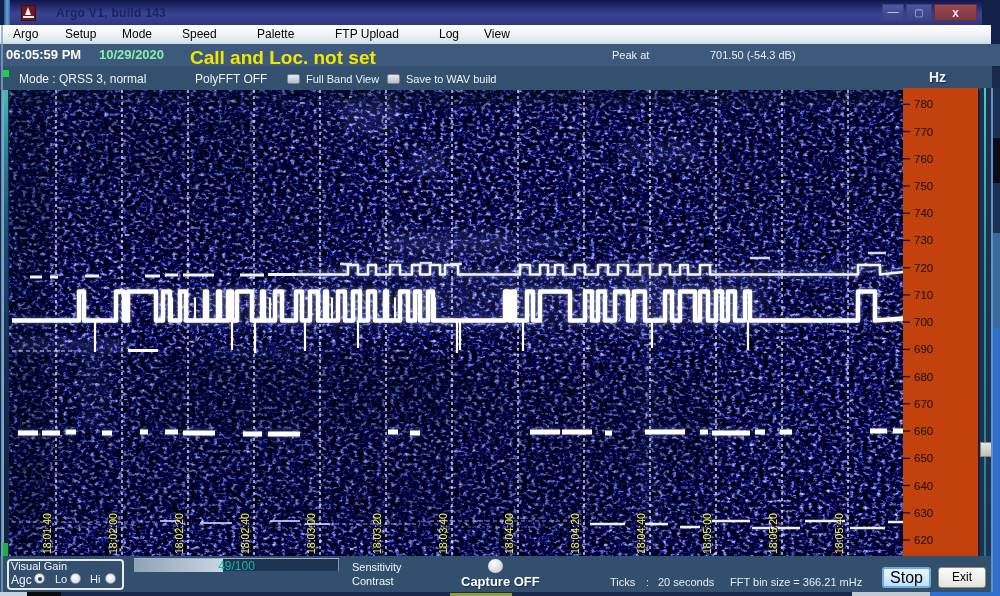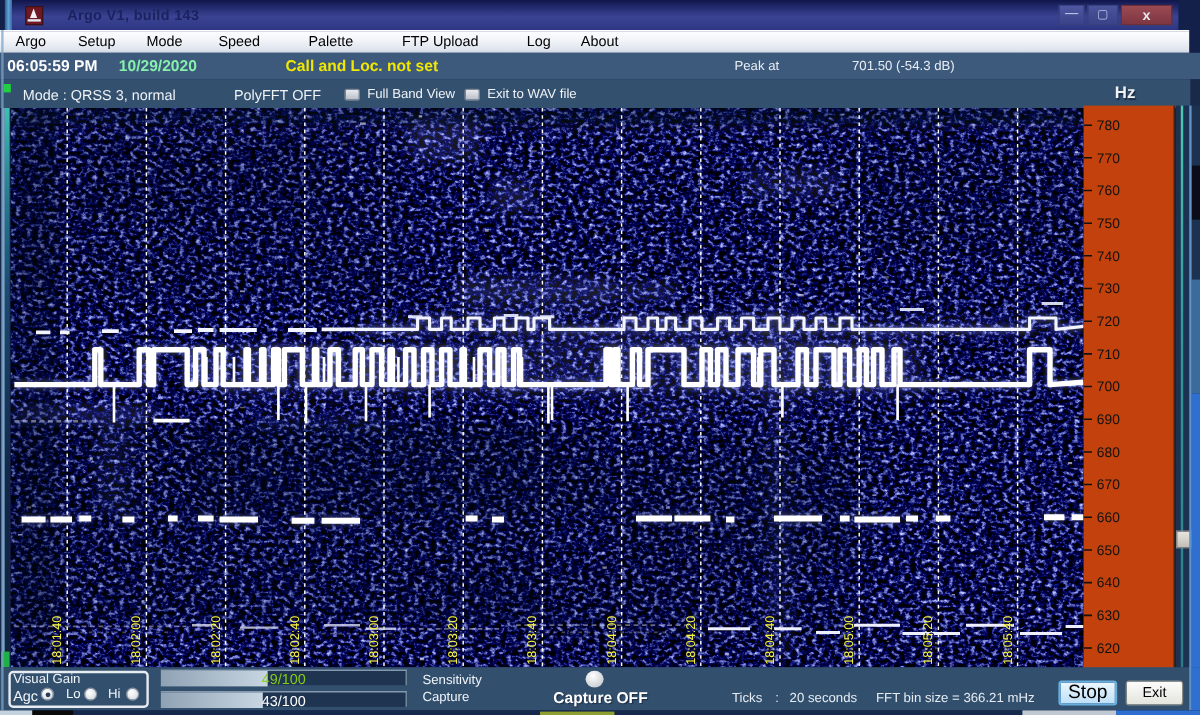--- a/index.html
+++ b/index.html
@@ -25,39 +25,39 @@
 
 <div class="abs" style="left:0;top:25px;width:991px;height:19px;background:linear-gradient(180deg,#fdfdfe 0%,#f2f5f9 40%,#dfe5ed 85%,#cdd6e2 100%);border-top:1px solid #fff;"></div>
 <div class="abs" style="left:0;top:27px;width:991px;height:16px;color:#000;font-size:12px;padding-left:36px;">
   <span class="abs" style="left:13px;">Argo</span>
   <span class="abs" style="left:65px;">Setup</span>
   <span class="abs" style="left:122px;">Mode</span>
   <span class="abs" style="left:182px;">Speed</span>
   <span class="abs" style="left:257px;">Palette</span>
   <span class="abs" style="left:335px;">FTP Upload</span>
   <span class="abs" style="left:439px;">Log</span>
-  <span class="abs" style="left:484px;">About</span>
+  <span class="abs" style="left:484px;">View</span>
 </div>
 
 <div class="abs" style="left:0;top:44px;width:1000px;height:22px;background:#3d5a7c;padding-left:12px;">
   <span class="abs" style="left:6px;top:3px;font-size:13px;font-weight:bold;color:#fff;">06:05:59 PM</span>
   <span class="abs" style="left:99px;top:3px;font-size:13px;font-weight:bold;color:#86efac;">10/29/2020</span>
-  <span class="abs" style="left:190px;top:3px;font-size:13px;font-weight:bold;color:#f0e800;margin-left:48px;">Call and Loc. not set</span>
+  <span class="abs" style="left:190px;top:3px;font-size:19px;font-weight:bold;color:#f0e800;">Call and Loc. not set</span>
   <span class="abs" style="left:612px;top:5px;font-size:11px;color:#e8eef4;">Peak at</span>
   <span class="abs" style="left:710px;top:5px;font-size:11px;color:#e8eef4;">701.50 (-54.3 dB)</span>
 </div>
 
 <div class="abs" style="left:0;top:66px;width:1000px;height:24px;background:#33506f;">
   <div class="abs" style="left:3px;top:4px;width:6px;height:7px;background:#20d040;"></div>
   <span class="abs" style="left:19px;top:6px;font-size:12px;color:#eef2f6;">Mode : QRSS 3, normal</span>
   <span class="abs" style="left:195px;top:6px;font-size:12px;color:#eef2f6;">PolyFFT OFF</span>
   <div class="abs" style="left:287px;top:8px;width:13px;height:10px;background:linear-gradient(180deg,#e8eaee,#b8bec8);border:1px solid #7a8494;border-radius:2px;"></div>
   <span class="abs" style="left:306px;top:7px;font-size:11px;color:#eef2f6;">Full Band View</span>
   <div class="abs" style="left:387px;top:8px;width:13px;height:10px;background:linear-gradient(180deg,#e8eaee,#b8bec8);border:1px solid #7a8494;border-radius:2px;"></div>
-  <span class="abs" style="left:406px;top:7px;font-size:11px;color:#eef2f6;">Exit to WAV file</span>
+  <span class="abs" style="left:406px;top:7px;font-size:11px;color:#eef2f6;">Save to WAV build</span>
   <span class="abs" style="left:929px;top:3px;font-size:14px;font-weight:bold;color:#eef2f6;text-shadow:1px 1px 1px #1c2c44;">Hz</span>
   <div class="abs" style="left:992px;top:0;width:8px;height:24px;background:#18294a;"></div>
 </div>
 
 <div class="abs" style="left:0;top:90px;width:9px;height:466px;background:#16294a;">
   <div class="abs" style="left:2px;top:0;width:2px;height:466px;background:#7da6c8;"></div>
   <div class="abs" style="left:4px;top:0;width:4px;height:466px;background:linear-gradient(180deg,#3cc0b0 0%,#2a8494 13%,#1c4a72 32%,#122848 65%,#10223e 100%);"></div>
   <div class="abs" style="left:1px;top:453px;width:7px;height:13px;background:#1fae4a;"></div>
 </div>
 
@@ -353,28 +353,24 @@
   <span class="abs" style="left:11px;top:4px;font-size:11px;color:#f0f4f8;">Visual Gain</span>
   <span class="abs" style="left:11px;top:17px;font-size:12px;color:#f0f4f8;">Agc</span>
   <div class="abs" style="left:34px;top:17px;width:11px;height:11px;border-radius:50%;background:radial-gradient(circle at 40% 35%,#fff,#cfd4da);border:1px solid #8a94a2;"></div>
   <div class="abs" style="left:37.5px;top:20.5px;width:4px;height:4px;border-radius:50%;background:#2a3c56;"></div>
   <span class="abs" style="left:55px;top:17px;font-size:11px;color:#f0f4f8;">Lo</span>
   <div class="abs" style="left:70px;top:17px;width:11px;height:11px;border-radius:50%;background:radial-gradient(circle at 40% 35%,#fff,#cfd4da);border:1px solid #8a94a2;"></div>
   <span class="abs" style="left:90px;top:17px;font-size:11px;color:#f0f4f8;">Hi</span>
   <div class="abs" style="left:105px;top:17px;width:11px;height:11px;border-radius:50%;background:radial-gradient(circle at 40% 35%,#fff,#cfd4da);border:1px solid #8a94a2;"></div>
   <div class="abs" style="left:134px;top:2px;width:205px;height:13px;background:#1f3450;border-top:1px solid #9fb2c6;border-right:1px solid #8898a8;">
     <div class="abs" style="left:0;top:0;width:89px;height:13px;background:linear-gradient(90deg,#8fa2b4,#c8d6e2);"></div>
-    <span class="abs" style="left:0;width:205px;text-align:center;top:0px;font-size:12px;color:#84cc16;">49/100</span>
-  </div>
-  <div class="abs" style="left:134px;top:20px;width:205px;height:13px;background:#1f3450;border-top:1px solid #9fb2c6;border-right:1px solid #8898a8;">
-    <div class="abs" style="left:0;top:0;width:85px;height:13px;background:linear-gradient(90deg,#8fa2b4,#c8d6e2);"></div>
-    <span class="abs" style="left:0;width:205px;text-align:center;top:0px;font-size:12px;color:#fff;">43/100</span>
+    <span class="abs" style="left:0;width:205px;text-align:center;top:0px;font-size:12px;color:#14b8a6;">49/100</span>
   </div>
   <span class="abs" style="left:352px;top:5px;font-size:11px;color:#f0f4f8;">Sensitivity</span>
-  <span class="abs" style="left:352px;top:19px;font-size:11px;color:#f0f4f8;">Capture</span>
+  <span class="abs" style="left:352px;top:19px;font-size:11px;color:#f0f4f8;">Contrast</span>
   <div class="abs" style="left:488px;top:3px;width:15px;height:14px;border-radius:50%;background:radial-gradient(circle at 40% 30%,#ffffff,#cfd2d6 70%,#9aa0a8);"></div>
   <span class="abs" style="left:461px;top:18px;font-size:13px;font-weight:bold;color:#fff;text-shadow:1px 1px 1px #1a2c44;">Capture OFF</span>
   <span class="abs" style="left:610px;top:20px;font-size:11px;color:#e6ecf2;">Ticks</span>
     <span class="abs" style="left:646px;top:20px;font-size:11px;color:#e6ecf2;">:</span>
     <span class="abs" style="left:658px;top:20px;font-size:11px;color:#e6ecf2;">20 seconds</span>
   <span class="abs" style="left:730px;top:20px;font-size:11px;color:#e6ecf2;">FFT bin size = 366.21 mHz</span>
   <div class="abs" style="left:882px;top:11px;width:49px;height:21px;background:linear-gradient(180deg,#eaf6ff,#bfe0f8);border:2px solid #6aaede;border-radius:3px;color:#000;font-size:16px;text-align:center;line-height:17px;">Stop</div>
   <div class="abs" style="left:938px;top:11px;width:48px;height:21px;background:linear-gradient(180deg,#fcfcfa,#e4e4de);border:1px solid #8a8a86;border-radius:3px;color:#000;font-size:12px;text-align:center;line-height:19px;">Exit</div>
 </div>
 

